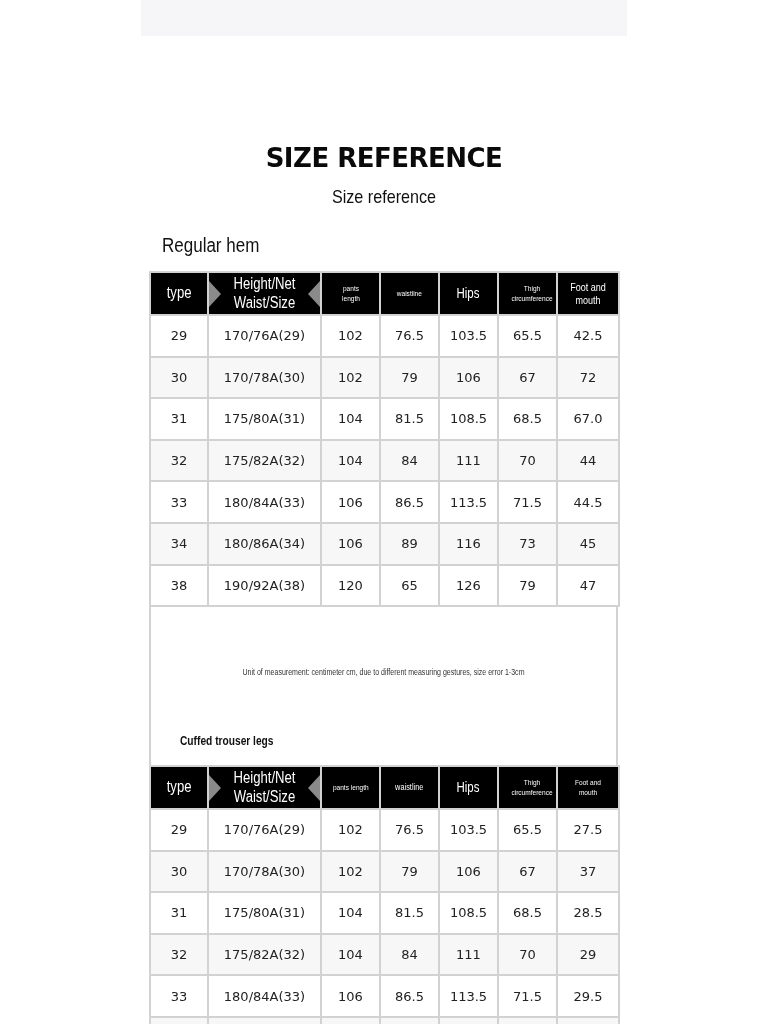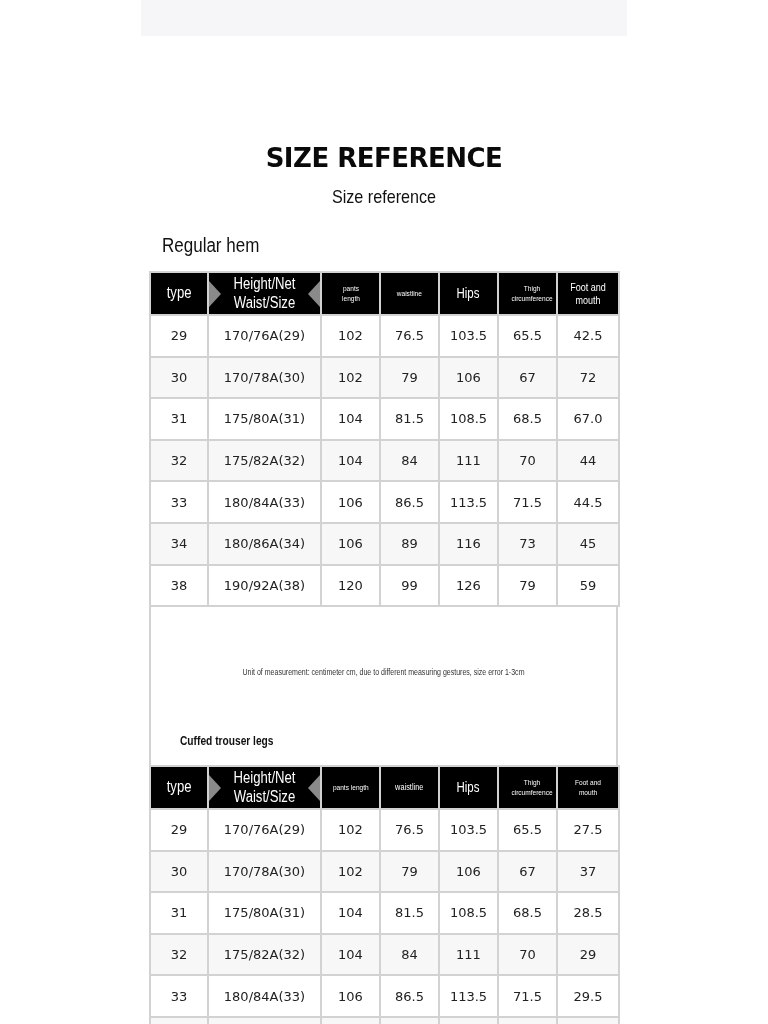--- a/index.html
+++ b/index.html
@@ -165,24 +165,24 @@
         <td>106</td>
         <td>89</td>
         <td>116</td>
         <td>73</td>
         <td>45</td>
       </tr>
       <tr>
         <td>38</td>
         <td>190/92A(38)</td>
         <td>120</td>
-        <td>99</td>
+        <td>65</td>
         <td>126</td>
         <td>79</td>
-        <td>59</td>
+        <td>47</td>
       </tr>
     </tbody>
 </table>
 
 <div class="note">Unit of measurement: centimeter cm, due to different measuring gestures, size error 1-3cm</div>
 
 <div class="section-label label-cuffed">Cuffed trouser legs</div>
 
 <table class="size-table table-cuffed">
   <colgroup>

